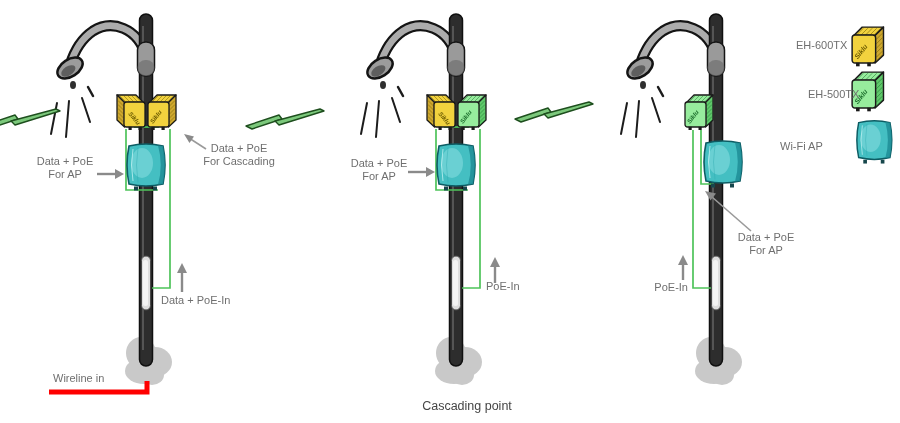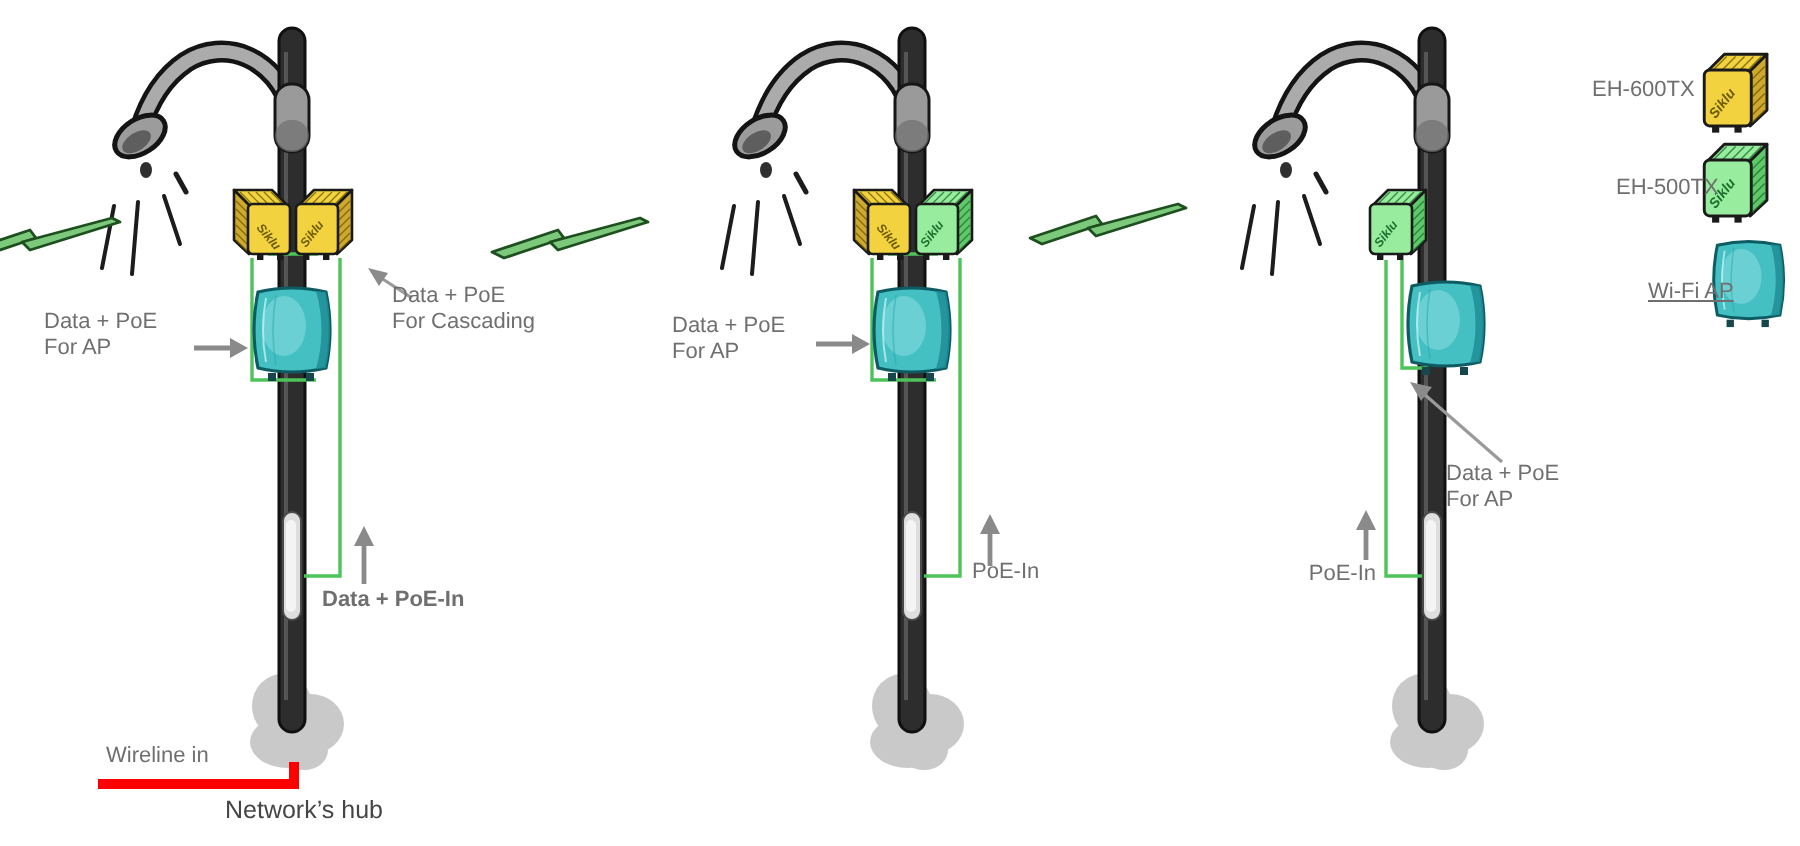--- a/index.html
+++ b/index.html
@@ -1,19 +1,19 @@
 <!DOCTYPE html>
 <html><head>
 <meta charset="utf-8">
 <style>
   html,body{margin:0;padding:0;background:#fff;}
   .stage{position:relative;width:900px;height:423px;background:#ffffff;overflow:hidden;
          font-family:"Liberation Sans",sans-serif;}
   .stage svg{position:absolute;left:0;top:0;}
-  .lbl{position:absolute;color:#6f6f6f;font-size:11px;line-height:1.18;text-align:left;white-space:nowrap;}
+  .lbl{position:absolute;color:#6f6f6f;font-size:11px;line-height:1.18;text-align:center;white-space:nowrap;}
   .lbl .ln{display:block;}
   .caption{position:absolute;color:#454545;font-size:12.5px;text-align:center;width:120px;white-space:nowrap;}
   .legend-lbl{position:absolute;color:#6f6f6f;font-size:11px;text-align:center;white-space:nowrap;}
   svg text{font-family:"Liberation Sans",sans-serif;font-weight:bold;font-style:italic;}
 </style>
 </head>
 <body>
 
 <div class="stage">
 
@@ -179,33 +179,33 @@
 </svg>
 
 <div class="lbl" style="left:22px;top:155px;width:86px;">
   <span class="ln">Data + PoE</span>
   <span class="ln">For AP</span>
 </div>
 <div class="lbl" style="left:196px;top:142px;width:86px;">
   <span class="ln">Data + PoE</span>
   <span class="ln">For Cascading</span>
 </div>
-<div class="lbl" style="left:161px;top:294px;text-align:left;font-weight:bold;">Data + PoE-In</div>
+<div class="lbl" style="left:161px;top:294px;text-align:left;">Data + PoE-In</div>
 <div class="lbl" style="left:53px;top:372px;text-align:right;">Wireline in</div>
-<div class="caption" style="left:92px;top:398px;">Network’s hub</div>
 
 <div class="lbl" style="left:336px;top:157px;width:86px;">
   <span class="ln">Data + PoE</span>
   <span class="ln">For AP</span>
 </div>
 <div class="lbl" style="left:486px;top:280px;text-align:left;">PoE-In</div>
+<div class="caption" style="left:407px;top:399px;">Cascading point</div>
 
 <div class="lbl" style="left:723px;top:231px;width:86px;">
   <span class="ln">Data + PoE</span>
   <span class="ln">For AP</span>
 </div>
 <div class="lbl" style="left:630px;top:281px;width:58px;text-align:right;">PoE-In</div>
 
 <div class="legend-lbl" style="left:796px;top:39px;">EH-600TX</div>
 <div class="legend-lbl" style="left:796px;top:88px;margin-left:12px;">EH-500TX</div>
-<div class="legend-lbl" style="left:824px;top:140px;text-decoration:underline;">Wi-Fi AP</div>
+<div class="legend-lbl" style="left:780px;top:140px;">Wi-Fi AP</div>
 
 </div>
 
 </body></html>

